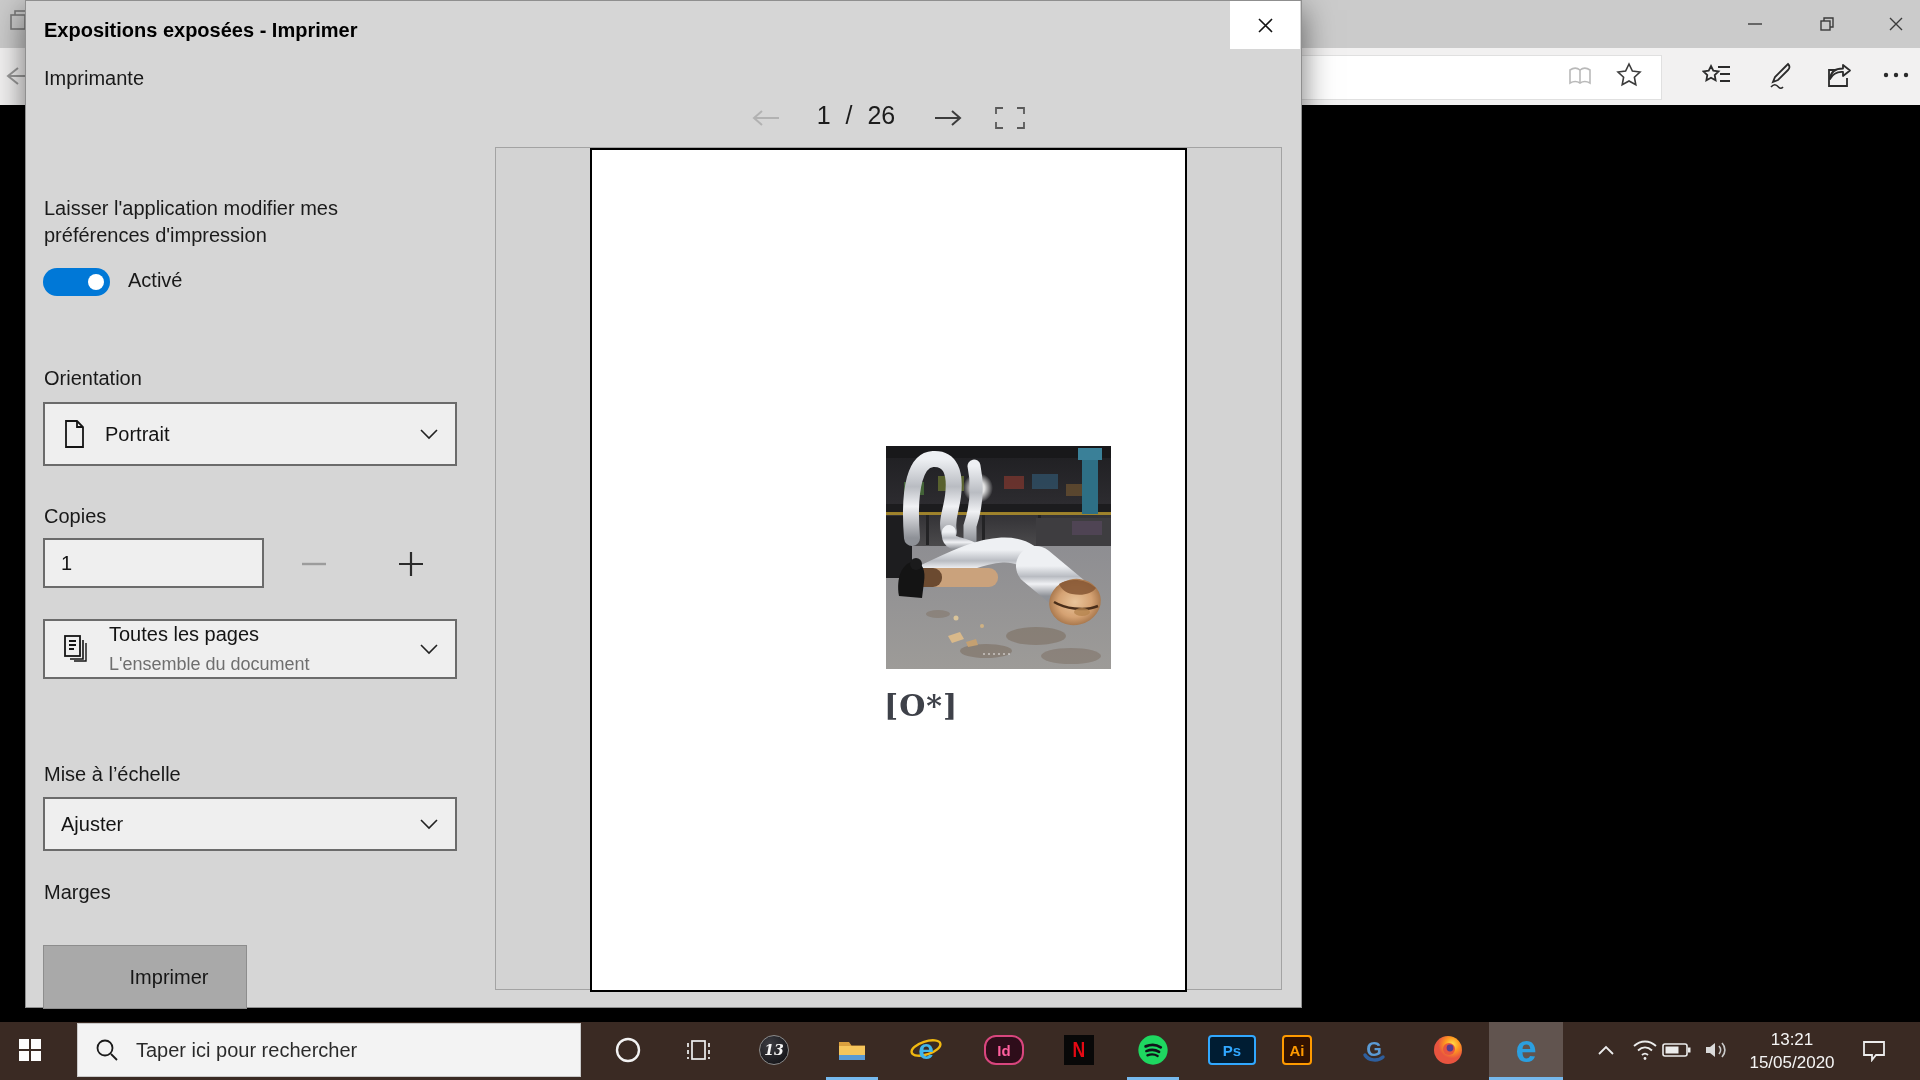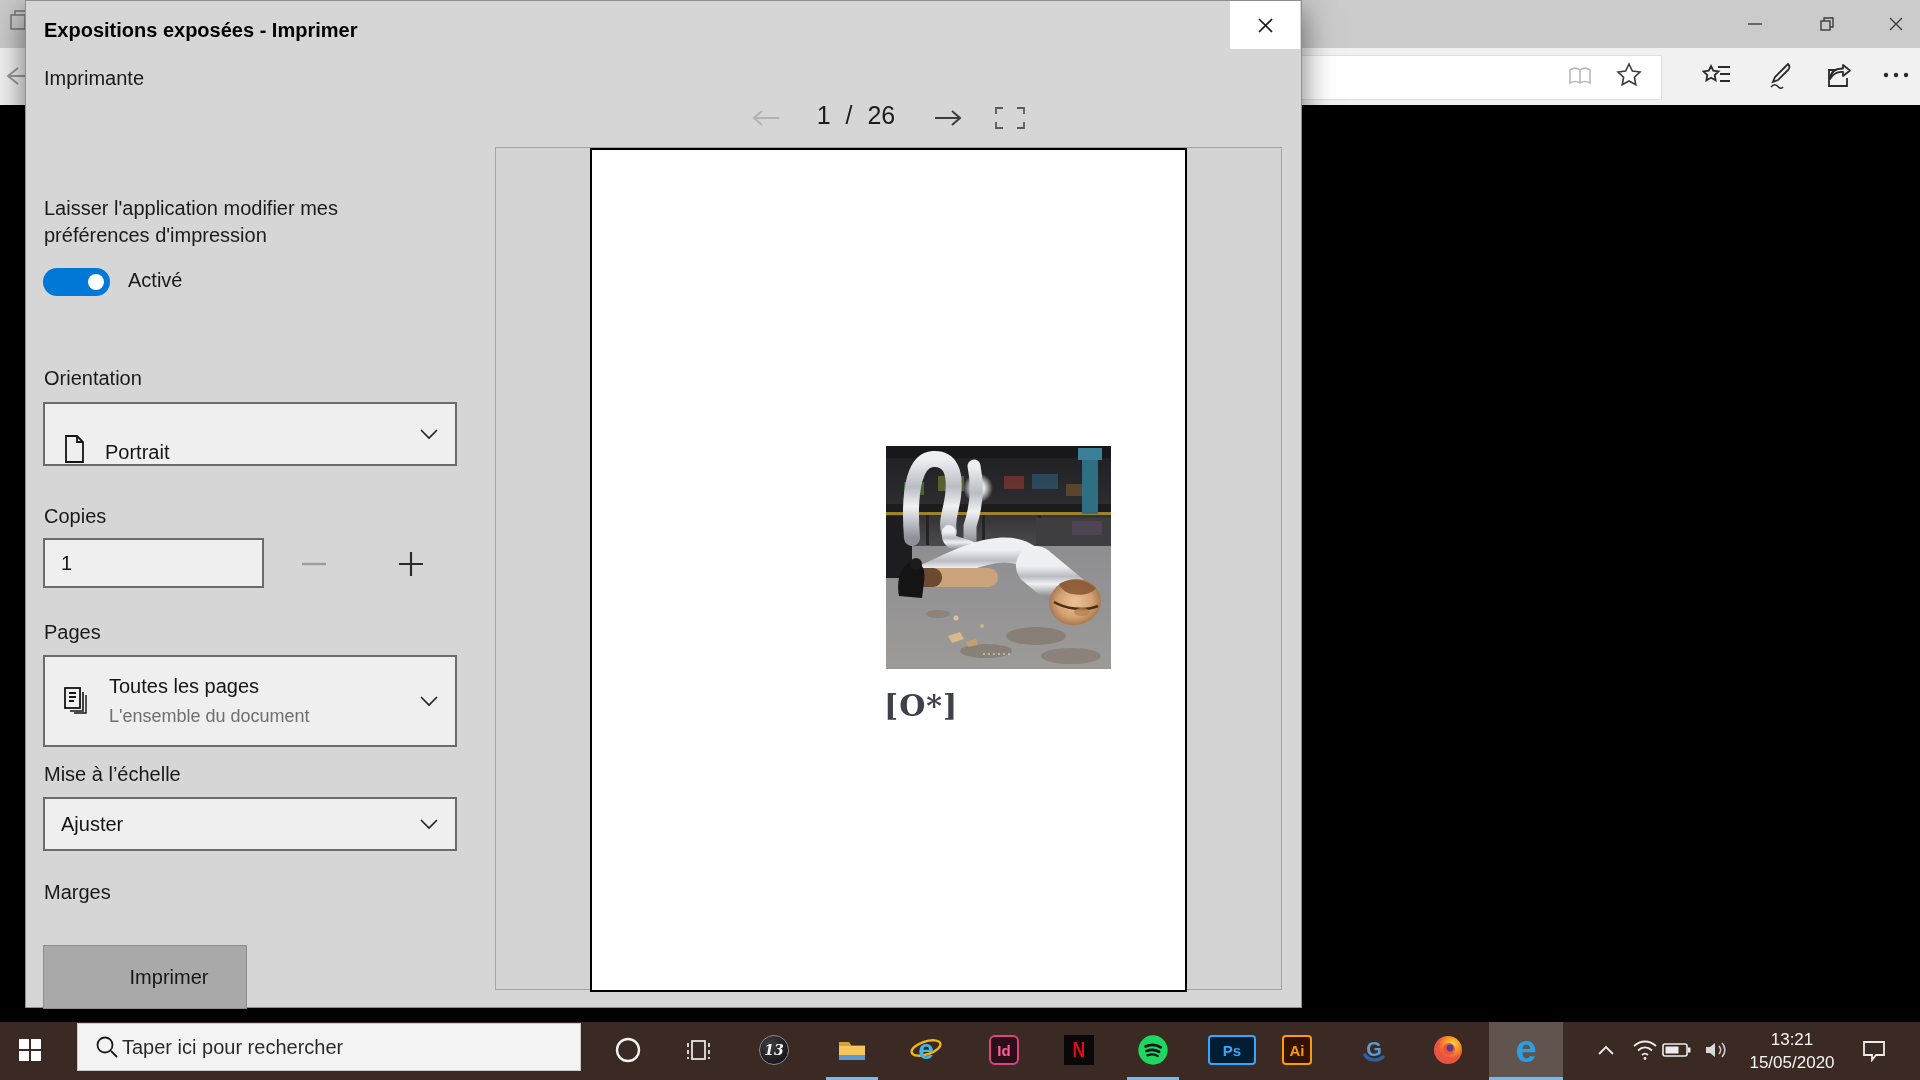--- a/index.html
+++ b/index.html
@@ -19,22 +19,22 @@
   
   .dialog{left:25px;top:0;width:1275px;height:1006px;background:#d6d6d6;
           border:1px solid #8f8f8f;box-shadow:0 10px 30px rgba(0,0,0,.55);}
   .dlg-title{left:18px;top:18px;font-size:20px;font-weight:bold;color:#000;}
   .dlg-close{left:1204px;top:0;width:70px;height:48px;background:#fff;
              display:flex;align-items:center;justify-content:center;}
   .dlg-label{font-size:20px;color:#191919;}
   .dlg-select{left:17px;width:414px;background:#efefef;border:2px solid #6b6b6b;
               display:flex;align-items:center;box-sizing:border-box;padding:0 16px;gap:18px;}
   .sel-printer{top:102px;height:74px;background:#a8c9ea;border-color:#7e7e7e;}
-  .sel-orient{top:401px;height:64px;align-items:flex-end;}
-  .sel-pages{top:654px;height:92px;}
+  .sel-orient{top:401px;height:64px;}
+  .sel-pages{top:618px;height:60px;}
   .sel-scale{top:796px;height:54px;}
   .sel-text{font-size:20px;color:#141414;white-space:nowrap;}
   .sel-sub{font-size:18px;color:#6f6f6f;margin-top:8px;}
   .sel-chevron{position:absolute;right:16px;top:50%;transform:translateY(-50%);}
   .txt-laisser{left:18px;top:194px;width:352px;font-size:20px;line-height:27px;color:#1b1b1b;}
   .toggle{left:17px;top:267px;width:67px;height:28px;border-radius:15px;background:#0078d7;}
   .toggle-knob{position:absolute;left:45px;top:6px;width:16px;height:16px;border-radius:50%;background:#fff;}
   .inp-copies{left:17px;top:537px;width:221px;height:50px;background:#efefef;border:2px solid #6b6b6b;
               box-sizing:border-box;font-size:20px;color:#141414;padding:0 0 0 16px;
               font-family:"Liberation Sans",sans-serif;outline:none;}
@@ -46,22 +46,22 @@
   .preview-pane{left:469px;top:146px;width:787px;height:843px;background:#d3d3d3;border:1px solid #a3a3a3;box-sizing:border-box;}
   .navbtn{display:flex;align-items:center;justify-content:center;}
   .nav-indicator{left:772px;top:100px;width:116px;text-align:center;font-size:25px;color:#1c1c1c;}
   .sheet{left:564px;top:147px;width:593px;height:840px;background:#fff;border:2px solid #000;box-sizing:content-box;}
   .photo{position:absolute;left:294px;top:296px;width:225px;height:223px;}
   .caption{position:absolute;left:292px;top:538px;font-family:"DejaVu Serif",serif;
            font-size:30px;font-weight:bold;color:#3e4149;letter-spacing:1px;}
 
   
   .taskbar{left:0;top:1022px;width:1920px;height:58px;background:#3a2a23;}
-  .searchbox{left:77px;top:1023px;width:504px;height:48px;background:#f3f3f3;border:1px solid #c9c9c9;
-             box-sizing:border-box;display:flex;align-items:center;padding-left:16px;}
+  .searchbox{left:77px;top:1023px;width:504px;height:54px;background:#f3f3f3;border:1px solid #c9c9c9;
+             box-sizing:border-box;display:flex;align-items:center;padding-left:16px;gap:14px;}
   .searchbox input{border:none;background:transparent;outline:none;font-size:20px;color:#1f1f1f;
                    width:380px;font-family:"Liberation Sans",sans-serif;}
   .searchbox input::placeholder{color:#1f1f1f;opacity:.95;}
   .task-slot{top:1026px;width:48px;height:48px;display:flex;align-items:center;justify-content:center;}
   .badge{display:flex;align-items:center;justify-content:center;box-sizing:border-box;font-weight:bold;}
   .underline{top:1077px;height:3px;background:#76b9ed;}
   .edge-tile{left:1489px;top:1022px;width:74px;height:58px;background:rgba(255,255,255,.20);}
   .tray-ic{top:1032px;width:36px;height:36px;display:flex;align-items:center;justify-content:center;}
   .clock{left:1738px;top:1028px;width:108px;text-align:center;color:#f5f5f5;font-size:17px;line-height:23px;}
 </style>
@@ -372,21 +372,21 @@
   <div class="abs underline" style="left:826px;width:52px;"></div>
 
   <div class="abs task-slot" style="left:902px;">
     <svg width="34" height="32" viewBox="0 0 34 32">
       <ellipse cx="17" cy="14" rx="15" ry="6.5" fill="none" stroke="#f0b810" stroke-width="2.4" transform="rotate(-18 17 14)"></ellipse>
       <text x="17" y="25" text-anchor="middle" font-size="28" font-weight="bold" fill="#41b6e8" font-family="Liberation Sans,sans-serif">e</text>
     </svg>
   </div>
 
   <div class="abs task-slot" style="left:980px;">
-    <div class="badge" style="width:30px;height:30px;border-radius:6px;background:#2e0d1a;border:2px solid #d9467e;">
+    <div class="badge" style="width:40px;height:30px;border-radius:12px;background:#2e0d1a;border:2px solid #d9467e;">
       <span style="color:#ff5f9e;font-size:15px;">Id</span>
     </div>
   </div>
 
   <div class="abs task-slot" style="left:1055px;">
     <div class="badge" style="width:30px;height:30px;background:#080808;">
       <span style="color:#e50914;font-size:22px;transform:scaleX(0.8);">N</span>
     </div>
   </div>
 

